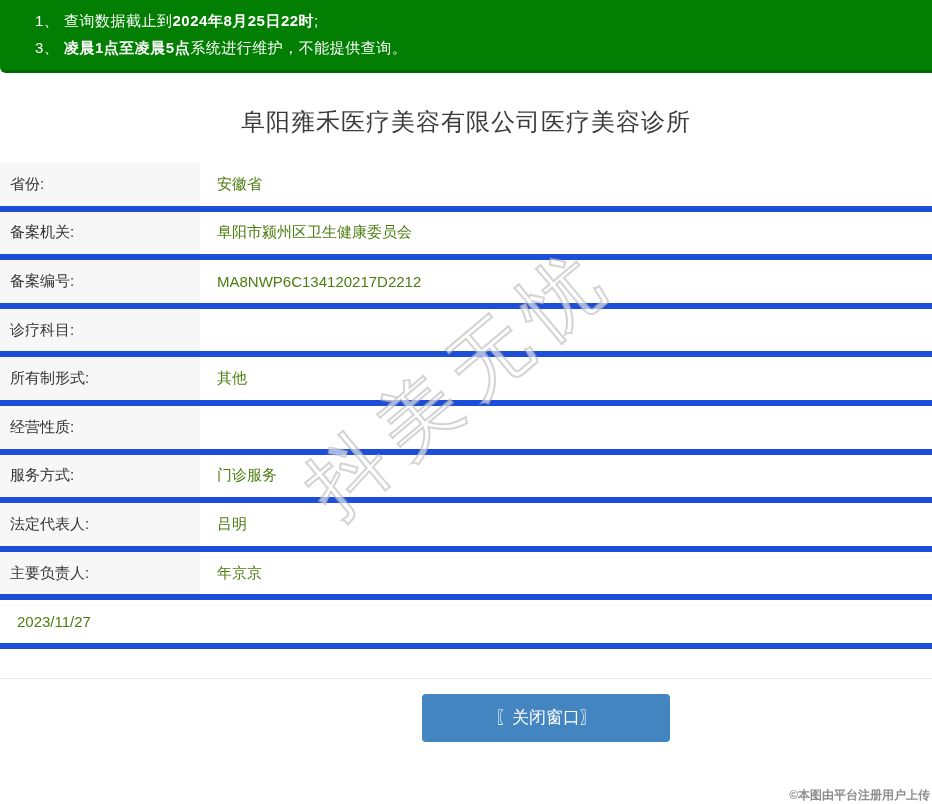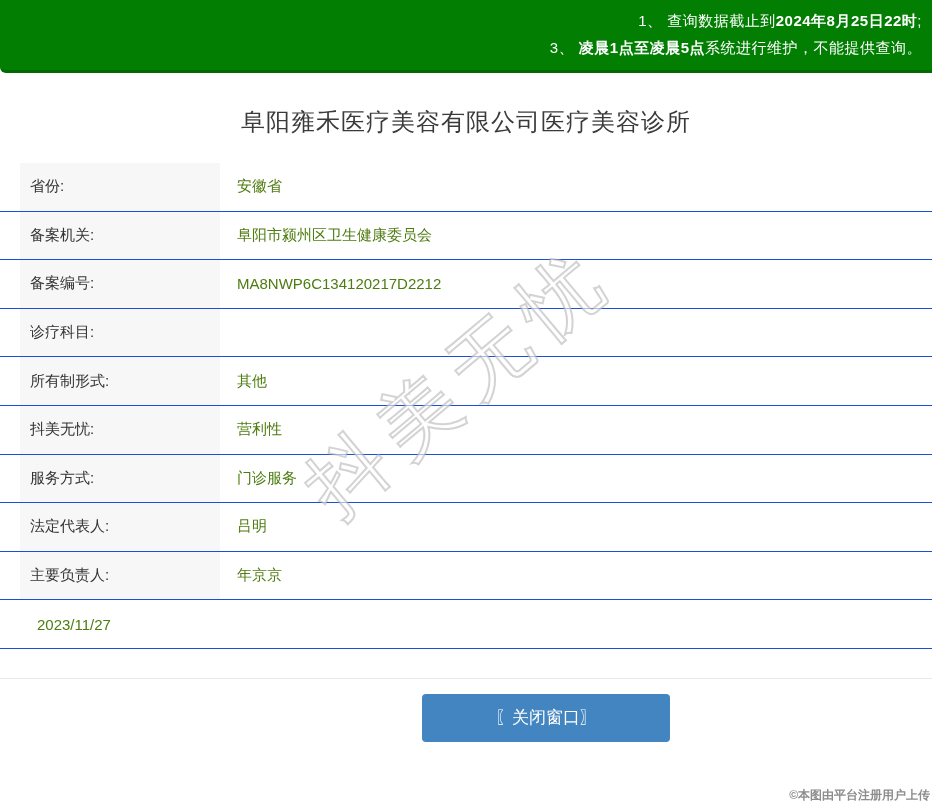--- a/index.html
+++ b/index.html
@@ -12,21 +12,20 @@
     position: relative;
   }
 
   
   .notice-header {
     background: #027e02;
     color: #ffffff;
     padding: 7px 10px 9px 35px;
     border-bottom: 3px solid #026a02;
     border-bottom-left-radius: 6px;
-    text-align: right;
   }
   .notice-line {
     font-size: 15px;
     line-height: 27px;
     letter-spacing: 0.5px;
   }
   .notice-line b { font-weight: bold; }
 
   
   .page-title {
@@ -38,22 +37,21 @@
     color: #3a3a3a;
     letter-spacing: 1px;
   }
 
   
   .info-table { width: 100%; }
   .info-row {
     display: flex;
     align-items: stretch;
     height: 48.6px;
-    border-bottom: 1px solid #1d4ed8;
-    padding-left: 20px;
+    border-bottom: 6px solid #1d4ed8;
   }
   .info-row .cell-label {
     width: 200px;
     flex: 0 0 200px;
     background: #f7f7f7;
     display: flex;
     align-items: center;
     padding-left: 10px;
     font-size: 15px;
     color: #333;
@@ -140,22 +138,21 @@
     <div class="cell-value">MA8NWP6C134120217D2212</div>
   </div>
   <div class="info-row">
     <div class="cell-label">诊疗科目:</div>
   </div>
   <div class="info-row">
     <div class="cell-label">所有制形式:</div>
     <div class="cell-value">其他</div>
   </div>
   <div class="info-row">
-    <div class="cell-label">抖美无忧:</div>
-    <div class="cell-value">营利性</div>
+    <div class="cell-label">经营性质:</div>
   </div>
   <div class="info-row">
     <div class="cell-label">服务方式:</div>
     <div class="cell-value">门诊服务</div>
   </div>
   <div class="info-row">
     <div class="cell-label">法定代表人:</div>
     <div class="cell-value">吕明</div>
   </div>
   <div class="info-row">

